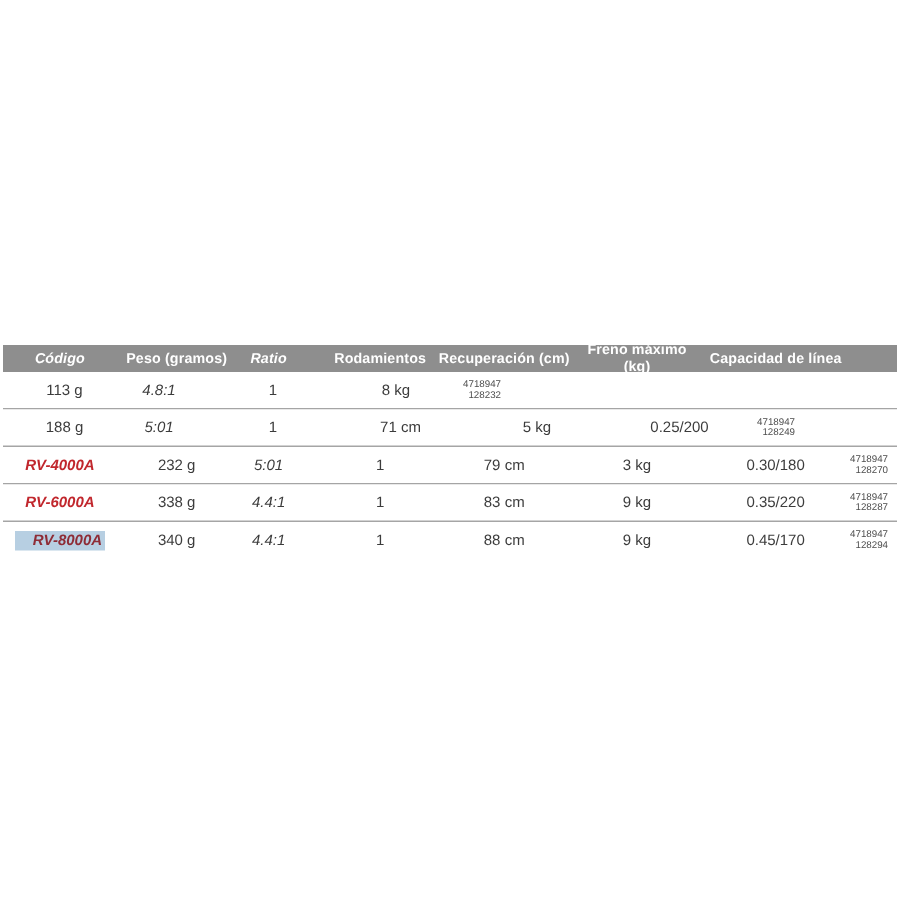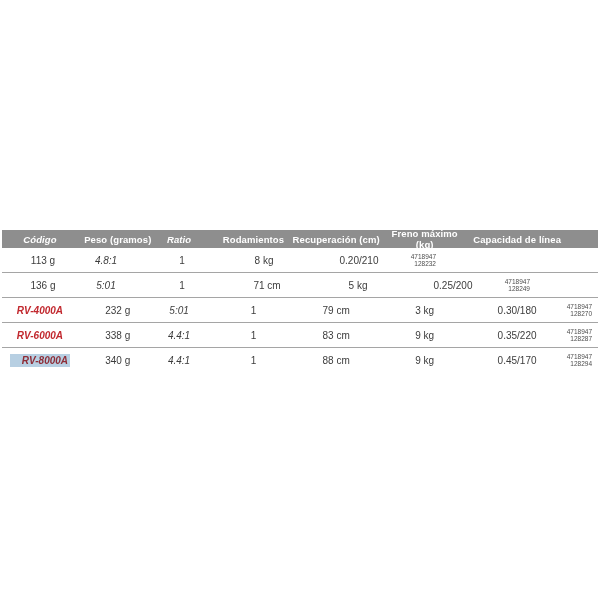--- a/index.html
+++ b/index.html
@@ -92,29 +92,28 @@
     <div class="hcell c-freno">Freno máximo (kg)</div>
     <div class="hcell c-capacidad">Capacidad de línea</div>
     <div class="hcell c-ean"></div>
   </div>
 
   <div class="row">
     <div class="cell c-peso">113 g</div>
     <div class="cell c-ratio">4.8:1</div>
     <div class="cell c-rodamientos">1</div>
     <div class="cell c-freno">8 kg</div>
-    <div class="cell c-capacidad">0.20/210</div>
     <div class="cell c-ean">
       <span class="ean-line">4718947</span>
       <span class="ean-line">128232</span>
     </div>
   </div>
 
   <div class="row">
-    <div class="cell c-peso">136 g</div>
+    <div class="cell c-peso">188 g</div>
     <div class="cell c-ratio">5:01</div>
     <div class="cell c-rodamientos">1</div>
     <div class="cell c-recuperacion">71 cm</div>
     <div class="cell c-freno">5 kg</div>
     <div class="cell c-capacidad">0.25/200</div>
     <div class="cell c-ean">
       <span class="ean-line">4718947</span>
       <span class="ean-line">128249</span>
     </div>
   </div>

